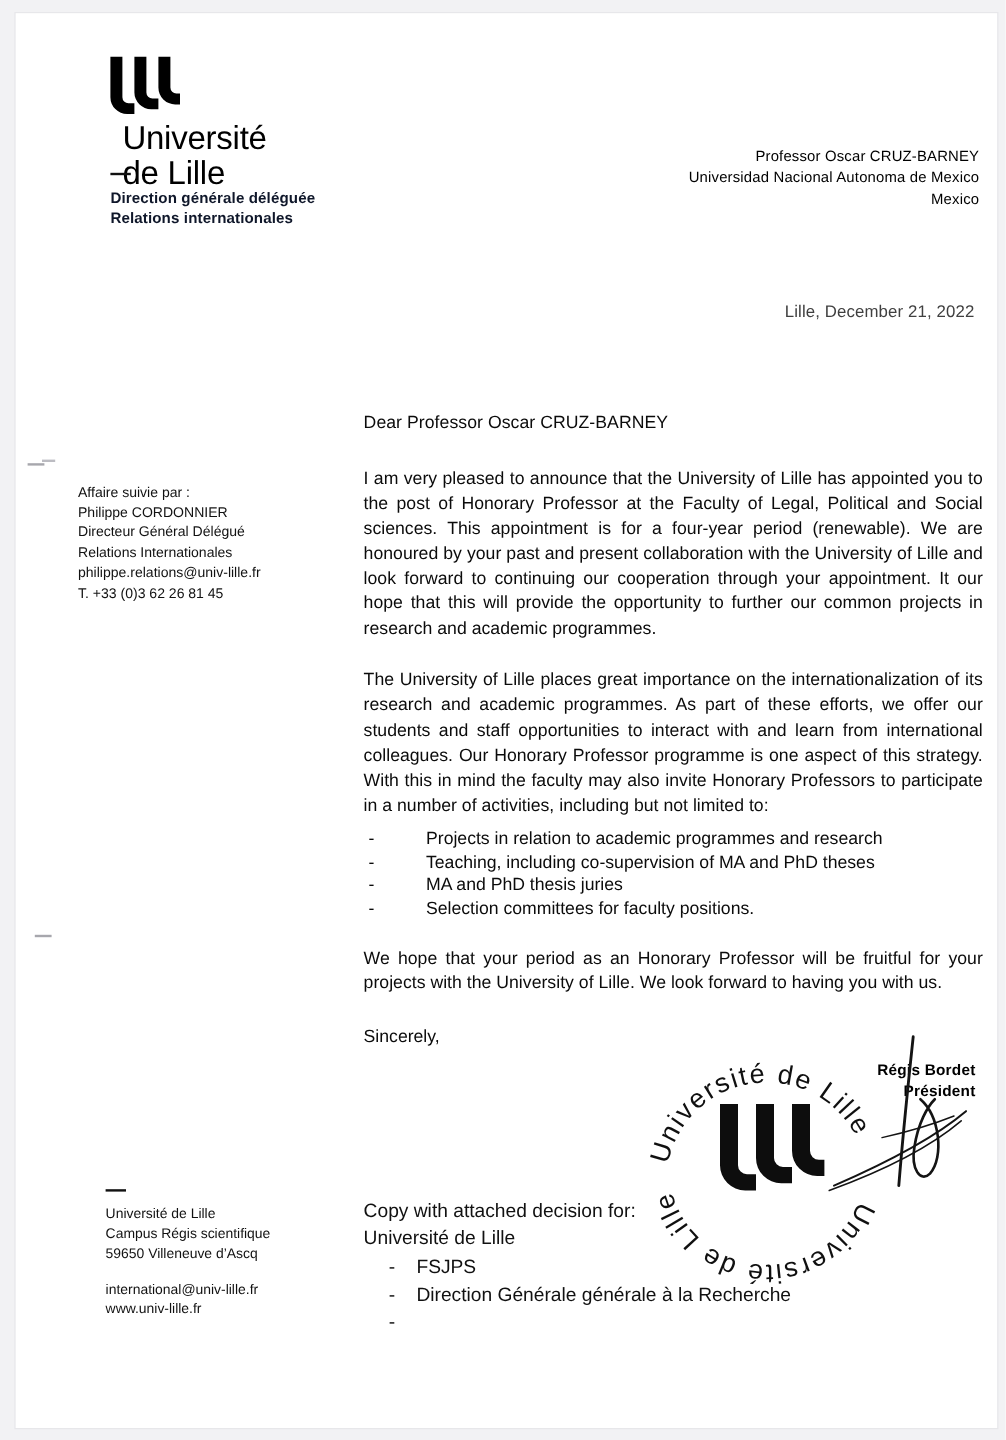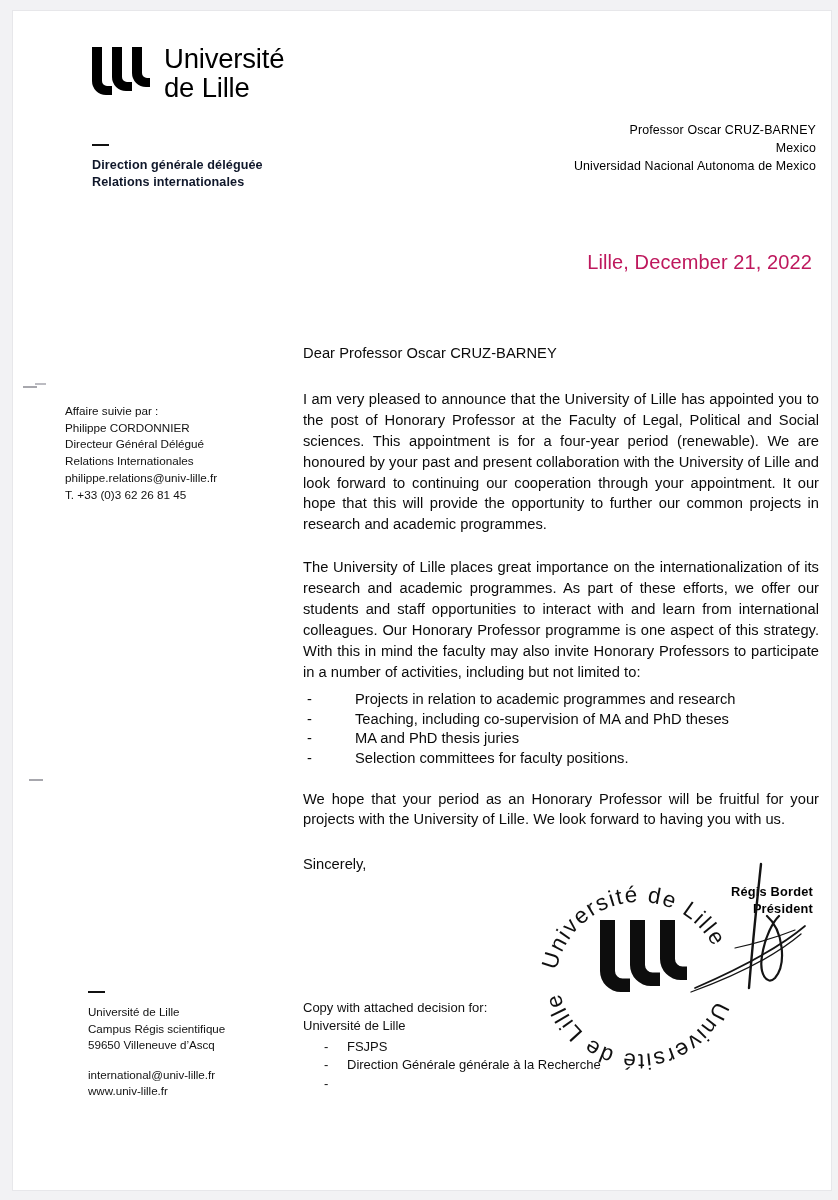--- a/index.html
+++ b/index.html
@@ -33,20 +33,21 @@
     overflow: hidden;
   }
 
   
   #logo-block {
     position: absolute;
     left: 75px;
     top: 33px;
     display: flex;
     align-items: flex-start;
+    flex-direction: column;
   }
   #logo-mark { margin-top: 3px; }
   #logo-wordmark {
     margin-left: 14px;
     font-size: 27.5px;
     line-height: 1.07;
     color: #000;
     letter-spacing: -0.2px;
     font-weight: 400;
   }
@@ -84,22 +85,22 @@
     line-height: 1.46;
     color: #000;
     letter-spacing: 0.15px;
   }
 
   
   #date-line {
     position: absolute;
     right: 19px;
     top: 240px;
-    font-size: 20px;
-    color: #be185d;
+    font-size: 14px;
+    color: #404040;
     letter-spacing: 0.1px;
   }
 
   
   #sender-block {
     position: absolute;
     left: 52px;
     top: 392px;
     width: 215px;
     font-size: 11.7px;
@@ -199,21 +200,21 @@
     line-height: 1.43;
     color: #111;
   }
   #footer-address .addr-gap { height: 13px; }
 
   #copy-block {
     position: absolute;
     left: 290px;
     top: 988px;
     width: 420px;
-    font-size: 13px;
+    font-size: 16px;
     line-height: 1.42;
     color: #111;
   }
   #copy-list {
     list-style: none;
     margin: 2px 0 0 0;
     padding: 0;
   }
   #copy-list li { display: flex; align-items: baseline; }
   #copy-list .dash {
@@ -246,22 +247,22 @@
   </div>
 
   <div id="dept-block">
     <div class="rule-dash"></div>
     <div class="dept-line">Direction générale déléguée</div>
     <div class="dept-line">Relations internationales</div>
   </div>
 
   <div id="recipient-block">
     <div>Professor Oscar CRUZ-BARNEY</div>
+    <div>Universidad Nacional Autonoma de Mexico</div>
     <div>Mexico</div>
-    <div>Universidad Nacional Autonoma de Mexico</div>
   </div>
 
   <div id="date-line">Lille, December 21, 2022</div>
 
   <div class="margin-tick" id="tick-1"></div>
   <div class="margin-tick" id="tick-2"></div>
   <div class="margin-tick" id="tick-3"></div>
 
   <div id="sender-block">
     <div class="sender-line">Affaire suivie par :</div>

